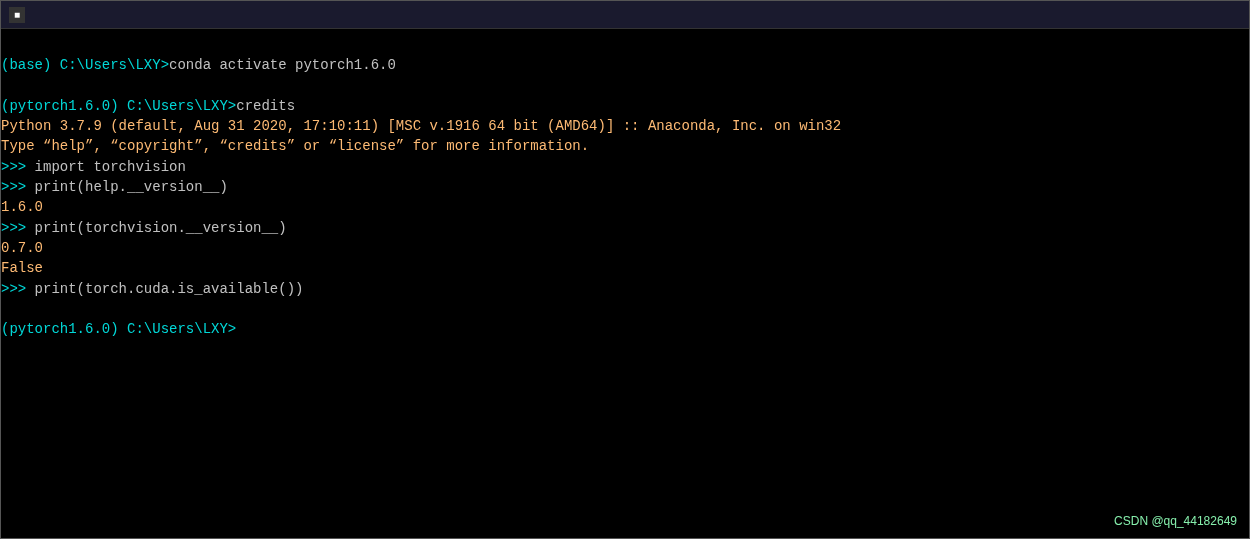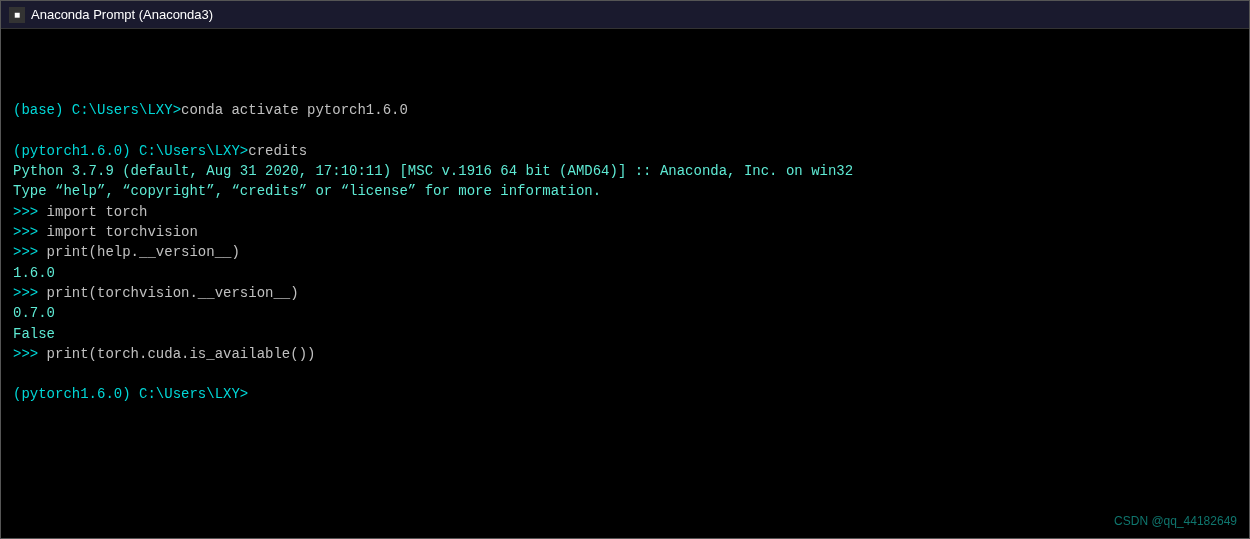--- a/index.html
+++ b/index.html
@@ -45,72 +45,69 @@
       display: flex;
       align-items: center;
       justify-content: center;
       font-size: 10px;
     }
 
     .terminal-body {
       background: #000;
       color: #c0c0c0;
       flex: 1;
-      padding: 6px 12px;
+      padding: 6px 0;
       font-size: 14px;
       line-height: 1.45;
       position: relative;
       overflow: hidden;
-      margin-top: 45px;
     }
 
     .line {
       white-space: pre;
       display: block;
     }
 
     .cyan {
       color: #00d7d7;
     }
 
     .white {
       color: #c0c0c0;
     }
 
     .output {
-      color: #5eead4;
+      color: #fdba74;
     }
 
     .watermark {
       position: absolute;
       bottom: 8px;
       right: 12px;
-      color: #0f766e;
+      color: #86efac;
       font-size: 12px;
       font-family: 'Segoe UI', Arial, sans-serif;
     }
   </style>
 </head>
 <body>
 
 <div class="window">
   <div class="title-bar">
     <span class="title-bar-icon">■</span>
-    <span>Anaconda Prompt (Anaconda3)</span>
   </div>
   <div class="terminal-body">
 
     <div id="terminal-output">
         <div class="line">&nbsp;</div>
         <div class="line"><span class="cyan">(base) C:\Users\LXY&gt;</span><span class="white">conda activate pytorch1.6.0</span></div>
         <div class="line">&nbsp;</div>
         <div class="line"><span class="cyan">(pytorch1.6.0) C:\Users\LXY&gt;</span><span class="white">credits</span></div>
         <div class="line output">Python 3.7.9 (default, Aug 31 2020, 17:10:11) [MSC v.1916 64 bit (AMD64)] :: Anaconda, Inc. on win32</div>
         <div class="line output">Type “help”, “copyright”, “credits” or “license” for more information.</div>
-        <div class="line"><span class="cyan">&gt;&gt;&gt; </span><span class="white">import torch</span></div>
         <div class="line"><span class="cyan">&gt;&gt;&gt; </span><span class="white">import torchvision</span></div>
         <div class="line"><span class="cyan">&gt;&gt;&gt; </span><span class="white">print(help.__version__)</span></div>
         <div class="line output">1.6.0</div>
         <div class="line"><span class="cyan">&gt;&gt;&gt; </span><span class="white">print(torchvision.__version__)</span></div>
         <div class="line output">0.7.0</div>
         <div class="line output">False</div>
         <div class="line"><span class="cyan">&gt;&gt;&gt; </span><span class="white">print(torch.cuda.is_available())</span></div>
         <div class="line">&nbsp;</div>
         <div class="line"><span class="cyan">(pytorch1.6.0) C:\Users\LXY&gt;</span></div>
       </div>

